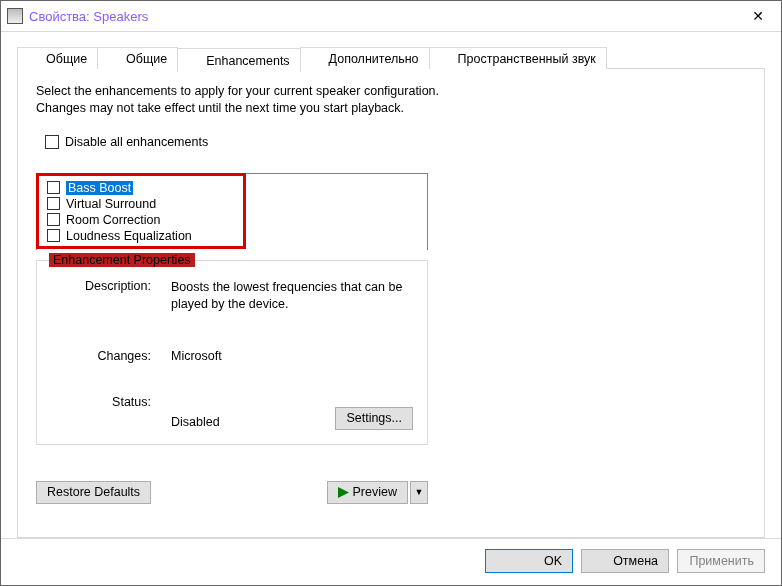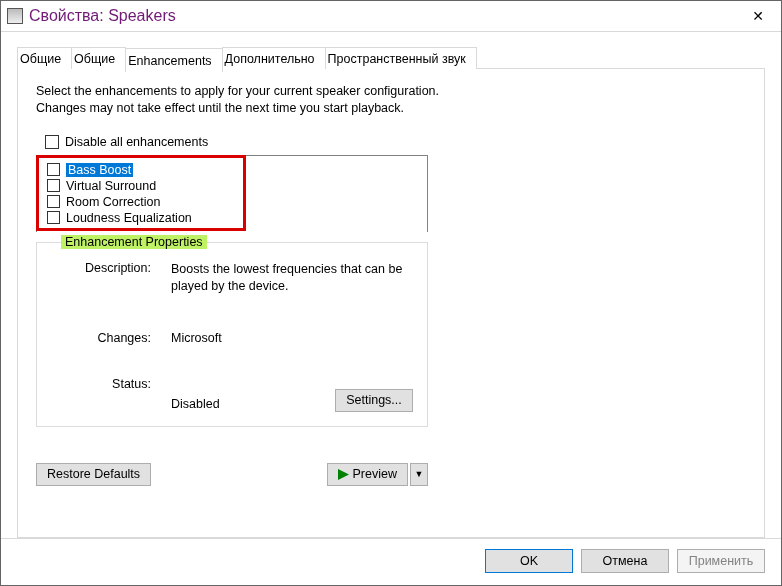--- a/index.html
+++ b/index.html
@@ -14,34 +14,34 @@
     .titlebar {
       height: 31px; display: flex; align-items: center; padding: 0 0 0 6px;
       border-bottom: 1px solid #d9d9d9;
       background: #fff;
     }
     .title-icon {
       width: 16px; height: 16px; margin-right: 6px;
       border: 1px solid #555;
       background: linear-gradient(#bbb,#eee);
     }
-    .title-text { flex: 1; color: #701a75; font-size: 16px; }
+    .title-text { flex: 1; color: #8b5cf6; font-size: 13px; }
     .close-btn {
       width: 46px; height: 30px; display: flex; align-items: center; justify-content: center;
       font-size: 14px; color: #000; cursor: pointer;
     }
 
     .client {
       flex: 1; padding: 12px 16px 0 16px; display: flex; flex-direction: column;
     }
     .tabstrip {
       display: flex; align-items: flex-end; gap: 0; position: relative; z-index: 2;
     }
     .tab {
-      padding: 4px 10px 3px 2px;
+      padding: 4px 10px 3px 28px;
       border: 1px solid #d9d9d9;
       border-bottom: none;
       background: #fff;
       color: #000;
       cursor: pointer;
       position: relative;
       top: 1px;
       font-size: 12.5px;
     }
     .tab + .tab { margin-left: -1px; }
@@ -68,21 +68,21 @@
       margin-bottom: 3px;
       margin-left: 9px;
     }
     .cbx input[type="checkbox"] {
       width: 14px; height: 14px; margin: 0; appearance: none; border: 1px solid #333;
       background: #fff;
     }
 
     .enh-list {
       position: relative;
-      margin-top: 6px;
+      margin-top: 24px;
       width: 392px;
       border: 1px solid #828282;
       border-bottom: none;
       padding: 6px 6px 6px 8px;
     }
     .redbox {
       position: absolute; top: -1px; left: -1px; width: 210px; height: 100%;
       border: 3px solid #d90000; pointer-events: none;
     }
     .enh-item {
@@ -98,34 +98,34 @@
     }
 
     .group {
       margin-top: 10px;
       border: 1px solid #dcdcdc;
       padding: 12px 14px 14px 14px;
       position: relative;
       width: 392px;
     }
     .group-title {
-      position: absolute; top: -8px; left: 24px; background: #bef264;
+      position: absolute; top: -8px; left: 12px; background: #b91c1c;
       padding: 0 4px; color: #000;
     }
     .kv { display: grid; grid-template-columns: 100px 1fr; gap: 20px; align-items: start; margin-top: 6px; }
     .kv-label { text-align: right; }
     .desc-val { line-height: 1.35; }
 
     .settings-btn-row {
       display: flex; justify-content: flex-end; margin-top: 14px;
     }
     .win-button {
       min-width: 78px; height: 23px; padding: 0 10px;
       border: 1px solid #adadad; background: #e1e1e1;
-      font-family: inherit; font-size: 12.5px; cursor: pointer;
+      font-family: inherit; font-size: 12.5px; cursor: pointer; text-align: right;
     }
     .win-button:disabled { color: #838383; background: #f4f4f4; }
 
     .bottom-row {
       display: flex; justify-content: space-between; align-items: center;
       margin-top: 36px; width: 392px;
     }
     .preview-combo {
       display: flex; align-items: stretch; height: 23px;
     }

